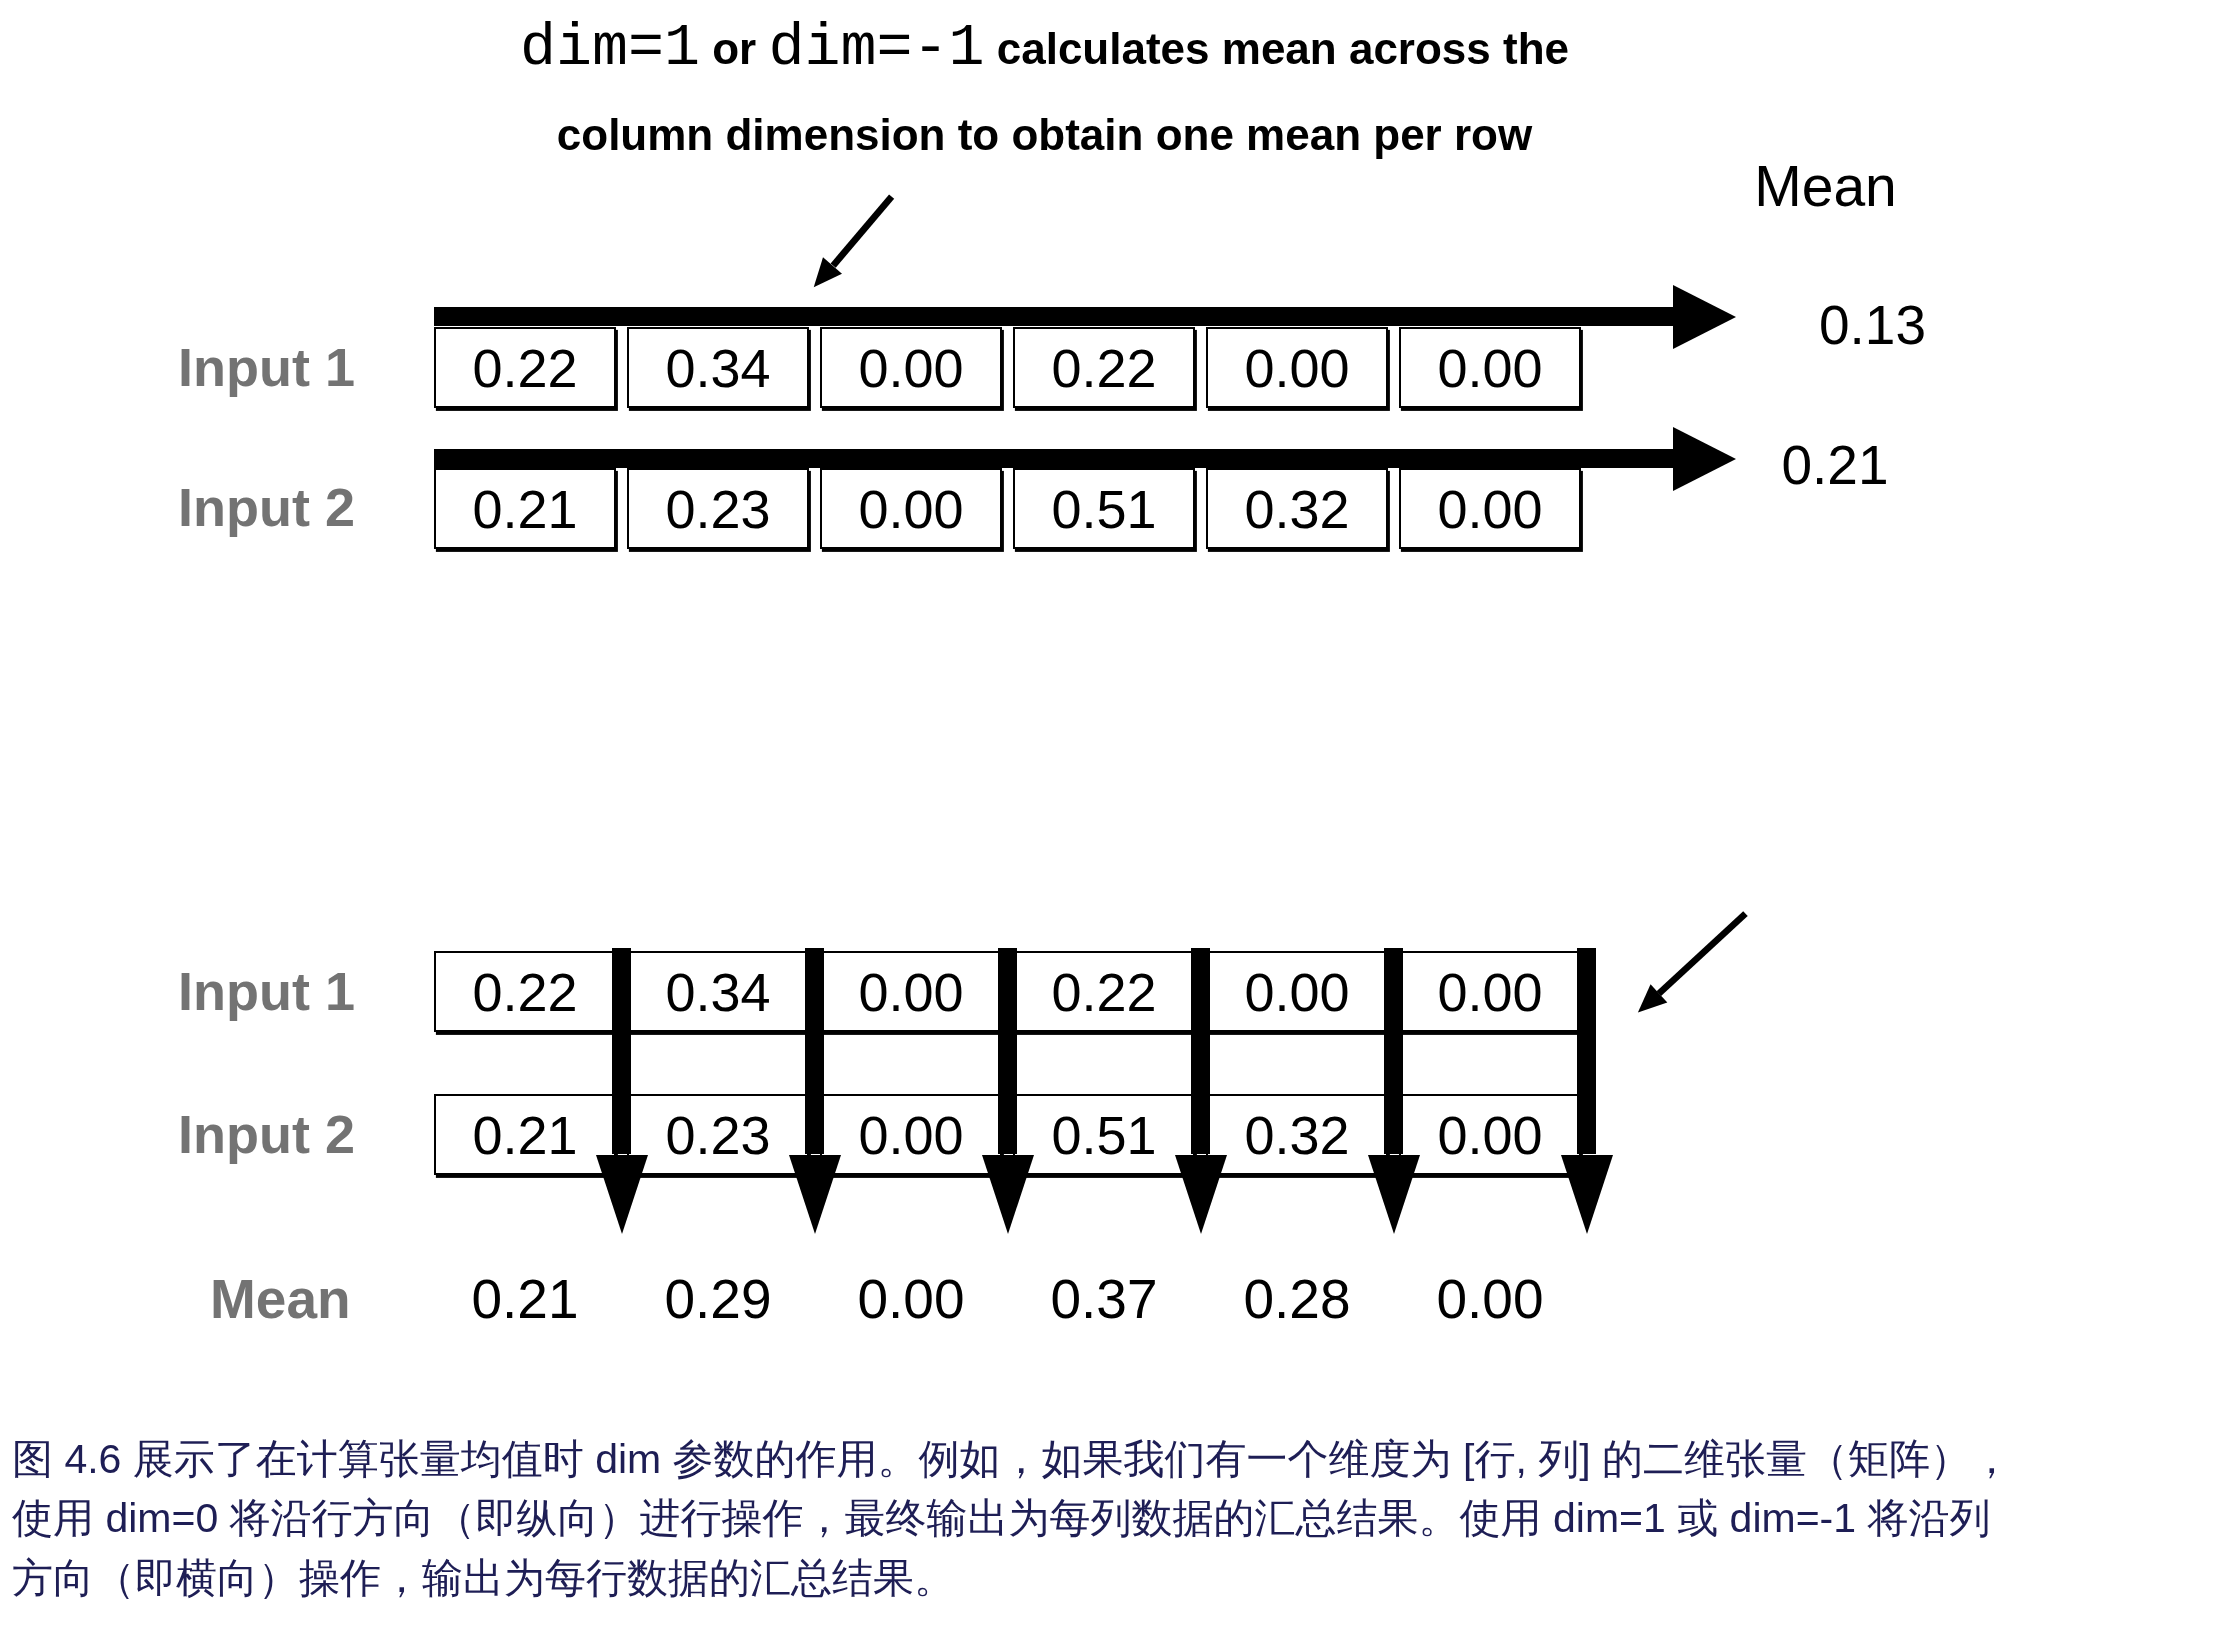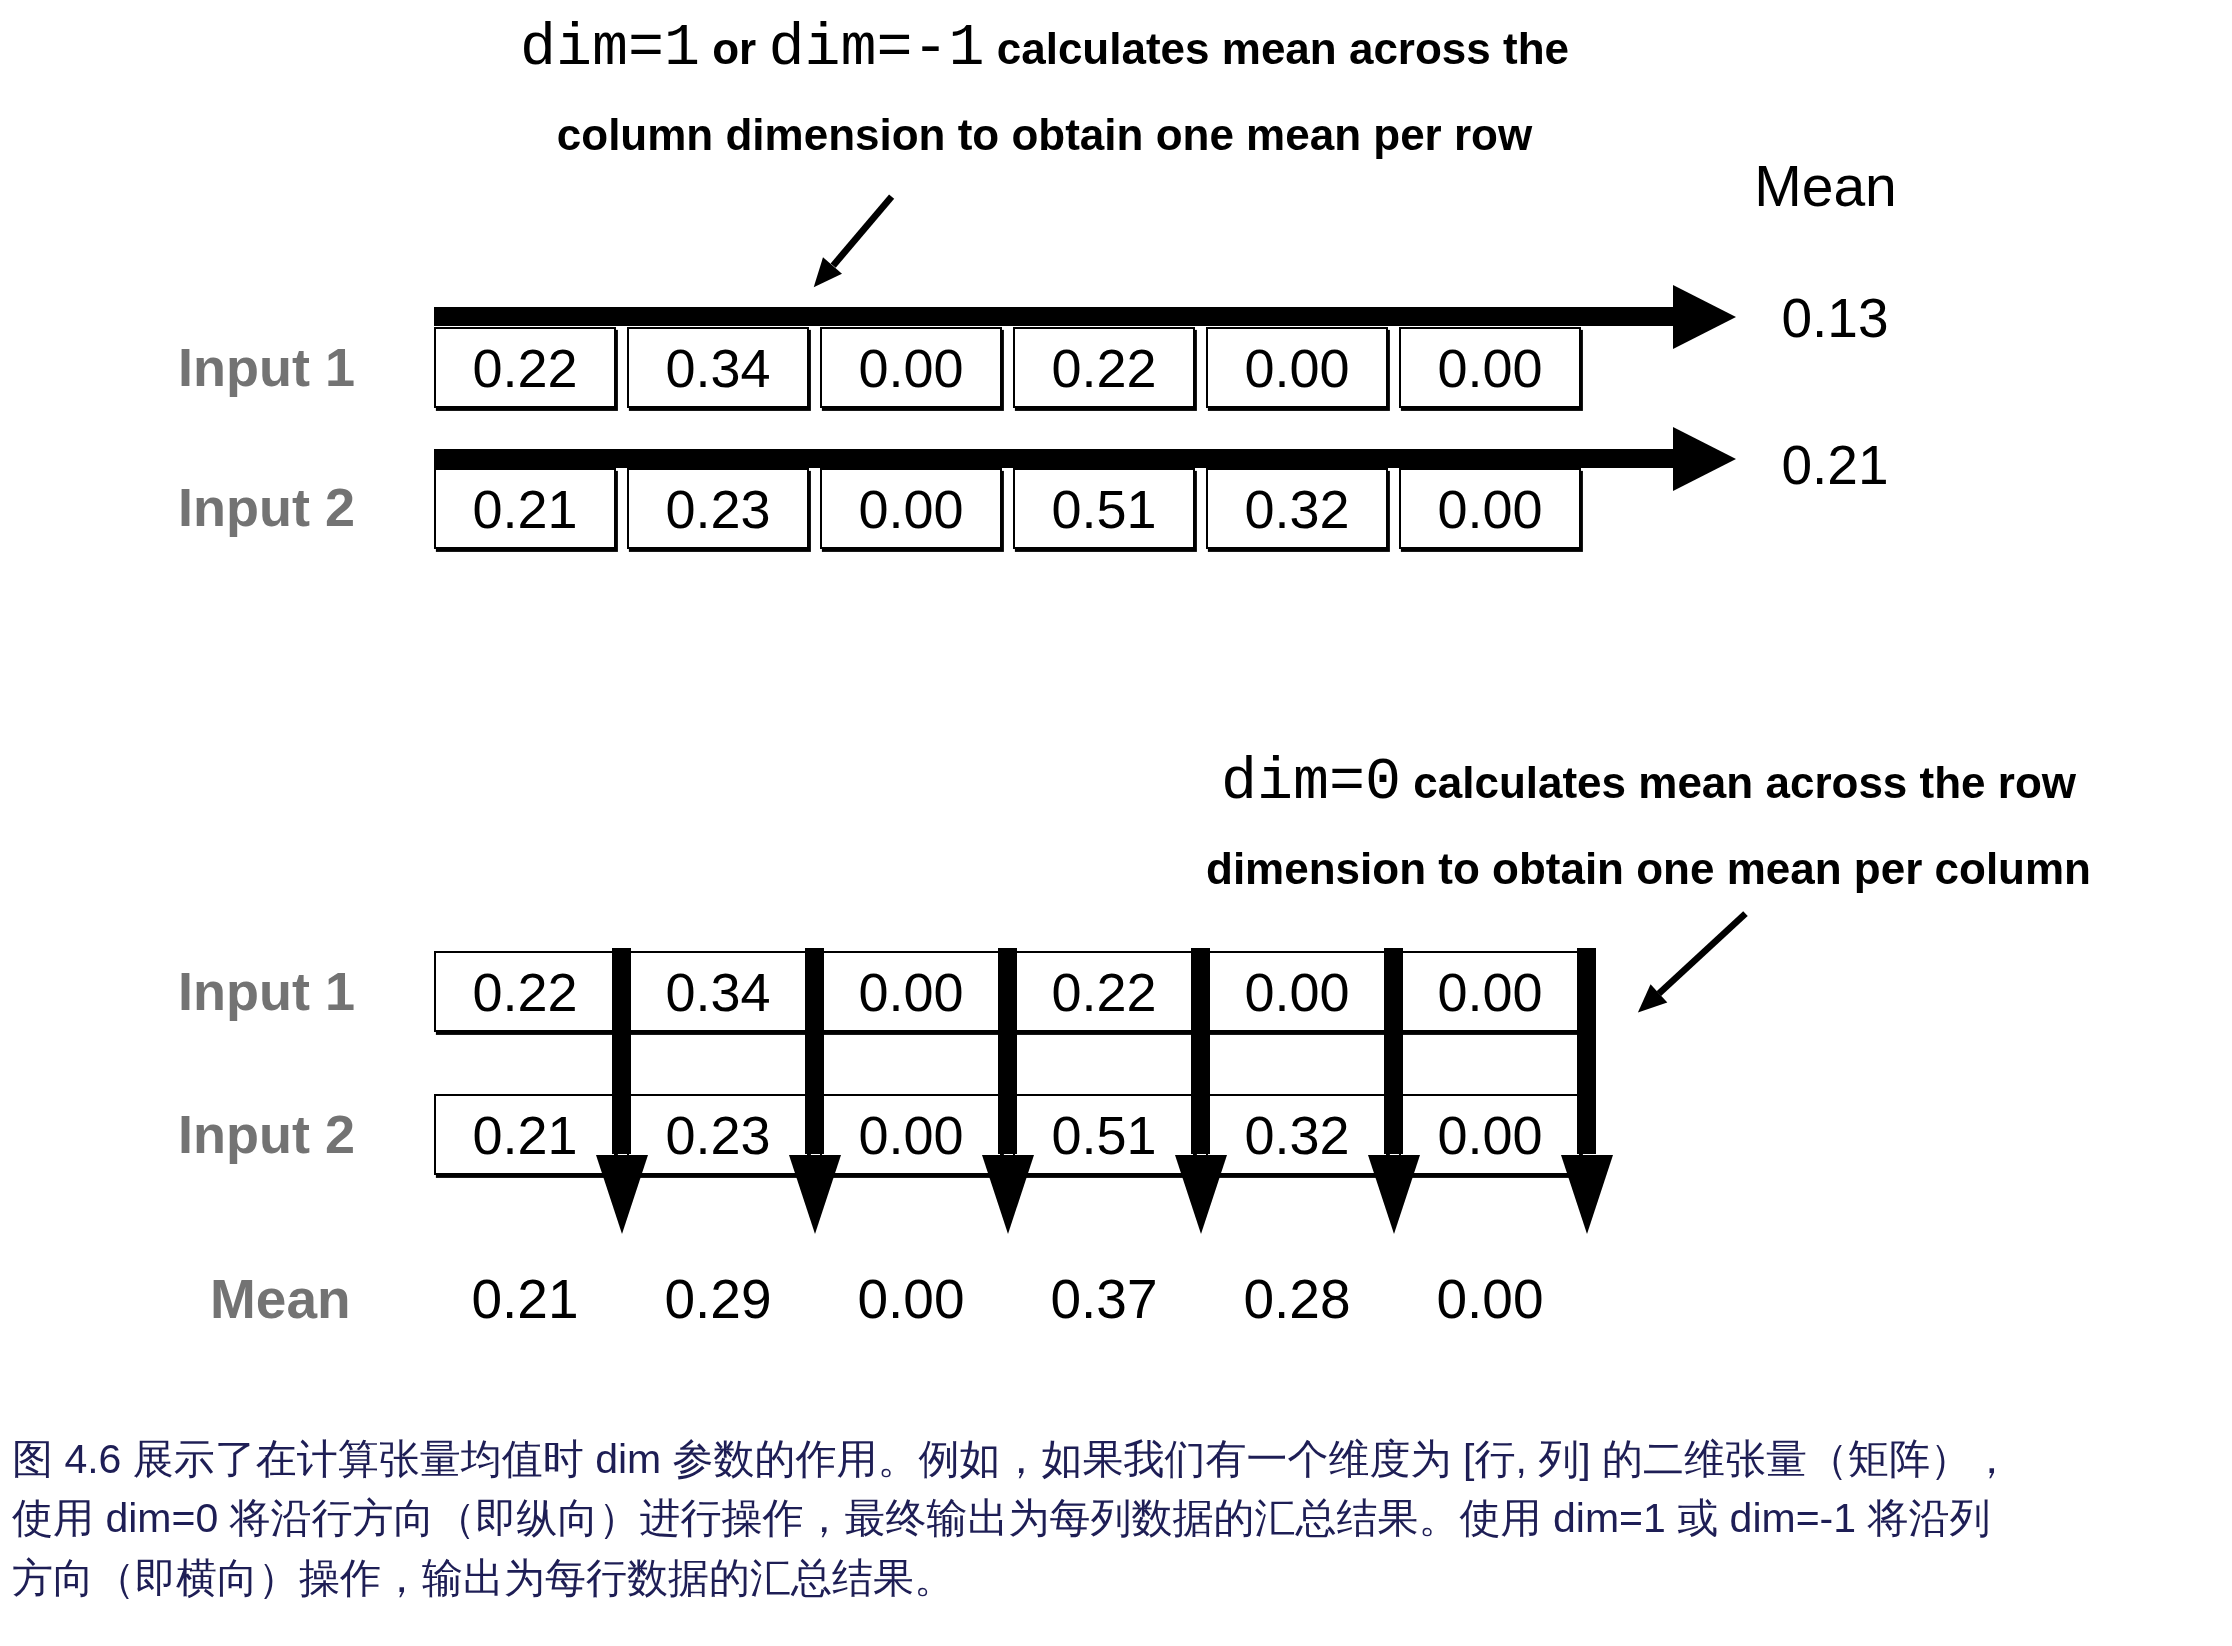--- a/index.html
+++ b/index.html
@@ -62,37 +62,33 @@
 
   <div class="row-label" style="left:178px;top:336px;">Input 1</div>
   <div class="hbar" style="left:434px;top:307px;width:1239px;"></div>
   <div class="hhead" style="left:1673px;top:285px;"></div>
   <div class="vbox" style="left:434px;top:327px;">0.22</div>
   <div class="vbox" style="left:627px;top:327px;">0.34</div>
   <div class="vbox" style="left:820px;top:327px;">0.00</div>
   <div class="vbox" style="left:1013px;top:327px;">0.22</div>
   <div class="vbox" style="left:1206px;top:327px;">0.00</div>
   <div class="vbox" style="left:1399px;top:327px;">0.00</div>
-  <div class="mean-val" style="left:1744px;top:287px;width:182px;">0.13</div>
+  <div class="mean-val" style="left:1744px;top:294px;width:182px;text-align:right;">0.13</div>
 
   <div class="row-label" style="left:178px;top:476px;">Input 2</div>
   <div class="hbar" style="left:434px;top:449px;width:1239px;"></div>
   <div class="hhead" style="left:1673px;top:427px;"></div>
   <div class="vbox" style="left:434px;top:468px;">0.21</div>
   <div class="vbox" style="left:627px;top:468px;">0.23</div>
   <div class="vbox" style="left:820px;top:468px;">0.00</div>
   <div class="vbox" style="left:1013px;top:468px;">0.51</div>
   <div class="vbox" style="left:1206px;top:468px;">0.32</div>
   <div class="vbox" style="left:1399px;top:468px;">0.00</div>
   <div class="mean-val" style="left:1744px;top:434px;width:182px;">0.21</div>
 
-  <div class="ann" style="left:1075px;top:755px;width:1147px;">
-    <div class="ann-line"><span class="code">dim=0</span><span> calculates mean across the row</span></div>
-    <div class="ann-line ann-line2">dimension to obtain one mean per column</div>
-  </div>
 
   <svg class="abs" style="left:1614px;top:906px;" width="143" height="119" viewBox="0 0 150 125">
     <line x1="138" y1="8" x2="47" y2="92" stroke="#000" stroke-width="7"></line>
     <polygon points="25,112 55.9,101.3 38.3,82.1" fill="#000"></polygon>
   </svg>
 
   <div class="row-label" style="left:178px;top:960px;">Input 1</div>
   <div class="vbox" style="left:434px;top:951px;">0.22</div>
   <div class="vbox" style="left:627px;top:951px;">0.34</div>
   <div class="vbox" style="left:820px;top:951px;">0.00</div>

